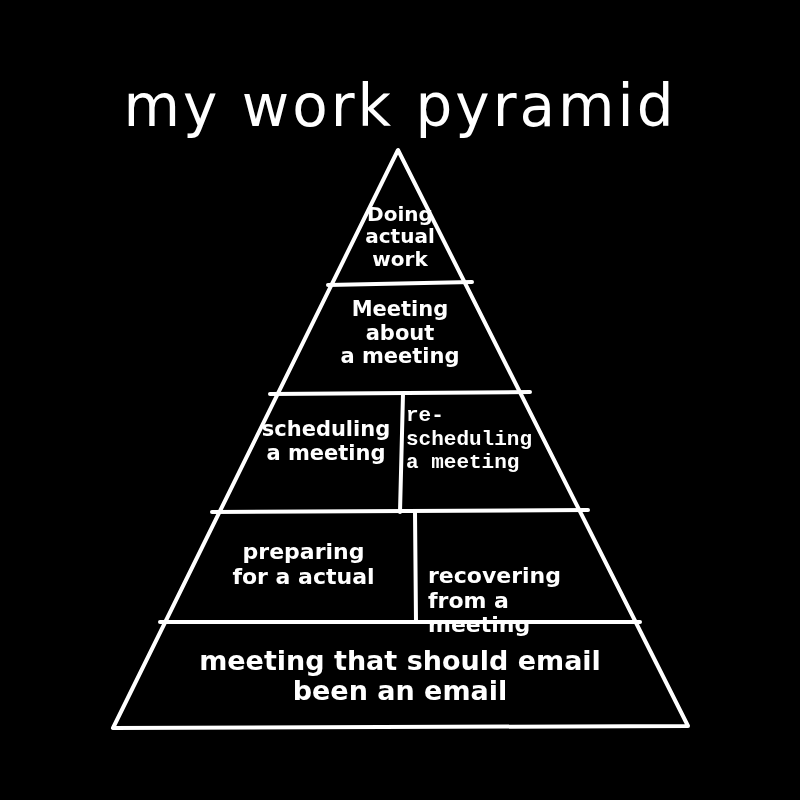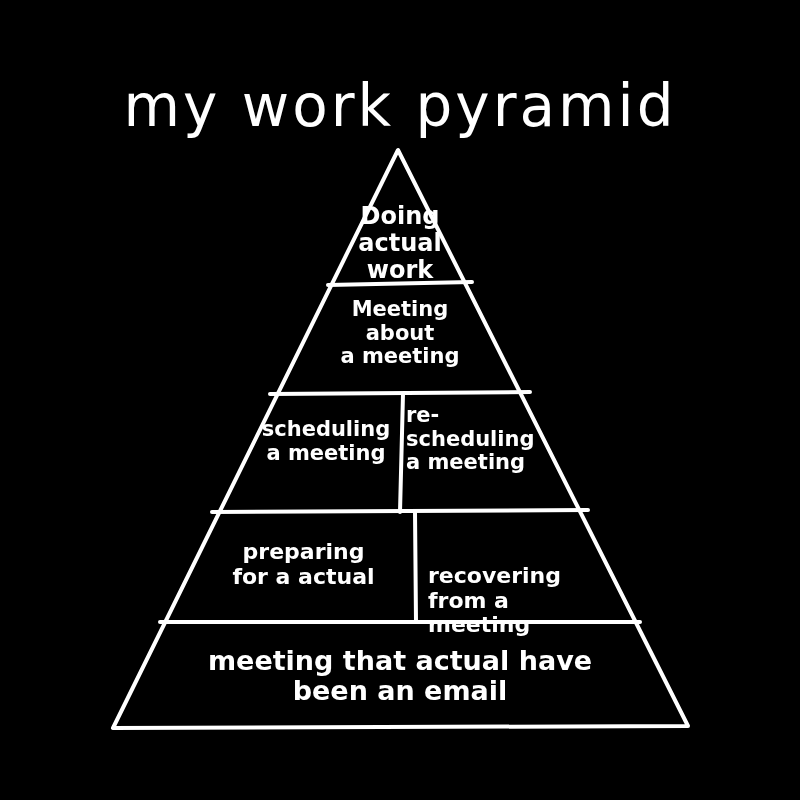--- a/index.html
+++ b/index.html
@@ -21,34 +21,34 @@
     <line x1="328" y1="285" x2="472" y2="282"></line>
     <line x1="270" y1="394" x2="530" y2="392"></line>
     <line x1="212" y1="512" x2="588" y2="510"></line>
     <line x1="160" y1="622" x2="640" y2="622"></line>
 
     <line x1="403" y1="394" x2="400" y2="512"></line>
     <line x1="415" y1="512" x2="416" y2="622"></line>
   </g>
 </svg>
 
-<div class="lbl" style="left:348px; top:203px; width:104px; font-size:24px;">Doing
+<div class="lbl" style="left:348px; top:203px; width:104px; font-size:20px;">Doing
 actual
 work</div>
 
 <div class="lbl" style="left:310px; top:298px; width:180px; font-size:21px;">Meeting
 about
 a meeting</div>
 
 <div class="lbl" style="left:246px; top:418px; width:160px; font-size:21px;">scheduling
 a meeting</div>
-<div class="lbl" style="left:406px; top:404px; width:150px; font-size:21px; text-align:left;">re-
+<div class="lbl" style="left:406px; top:404px; width:150px; font-size:21px; text-align:left;font-family:Liberation Mono, monospace;">re-
 scheduling
 a meeting</div>
 
 <div class="lbl" style="left:196px; top:540px; width:215px; font-size:22px;">preparing
 for a actual</div>
 <div class="lbl" style="left:428px; top:536px; width:190px; font-size:22px; text-align:left;margin-top:28px;">recovering
 from a
 meeting</div>
 
-<div class="lbl" style="left:140px; top:646px; width:520px; font-size:27px;">meeting that actual have
+<div class="lbl" style="left:140px; top:646px; width:520px; font-size:27px;">meeting that should email
 been an email</div>
 
 </body></html>

